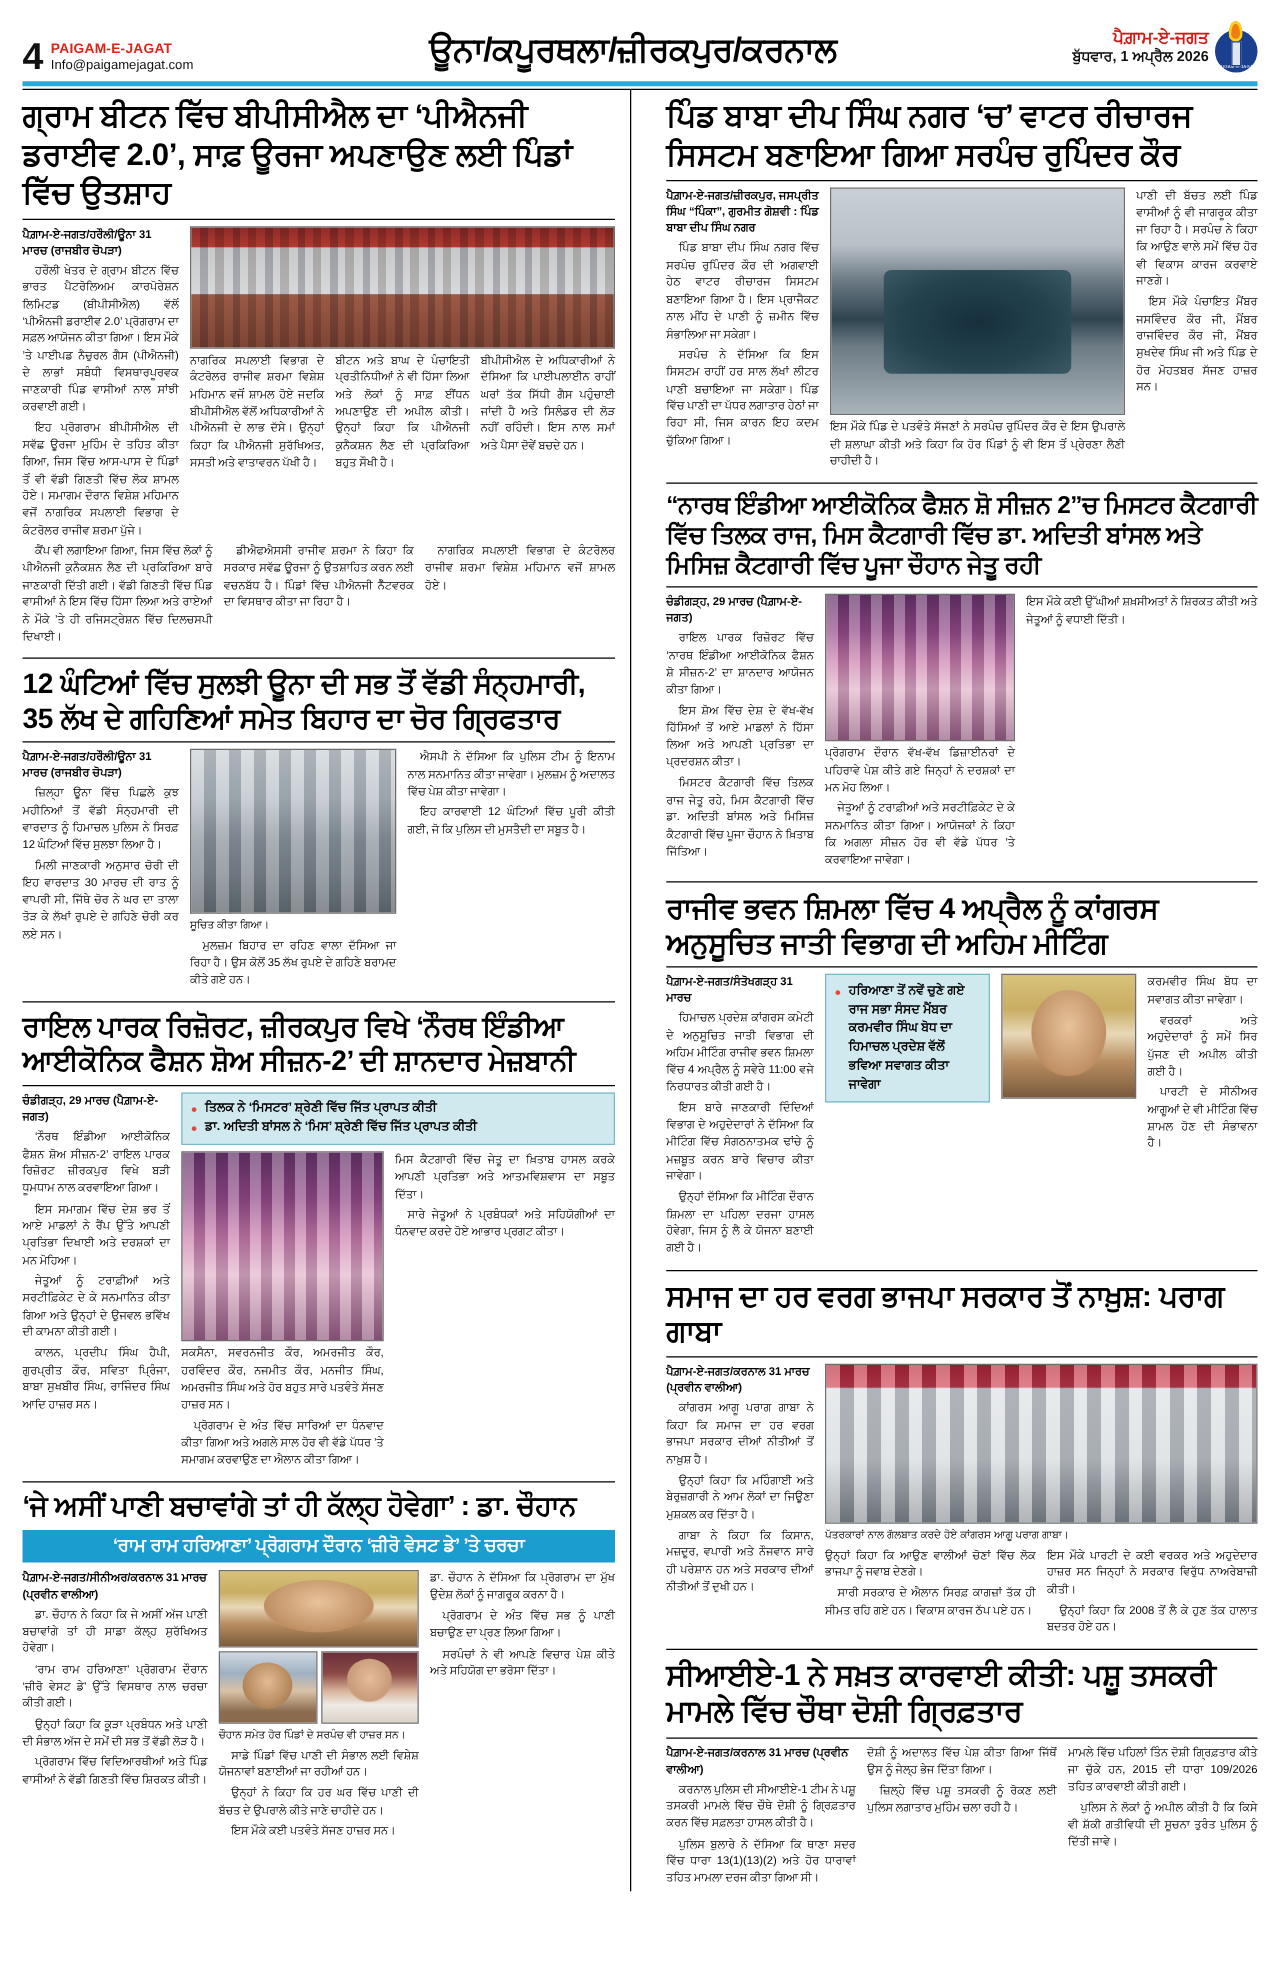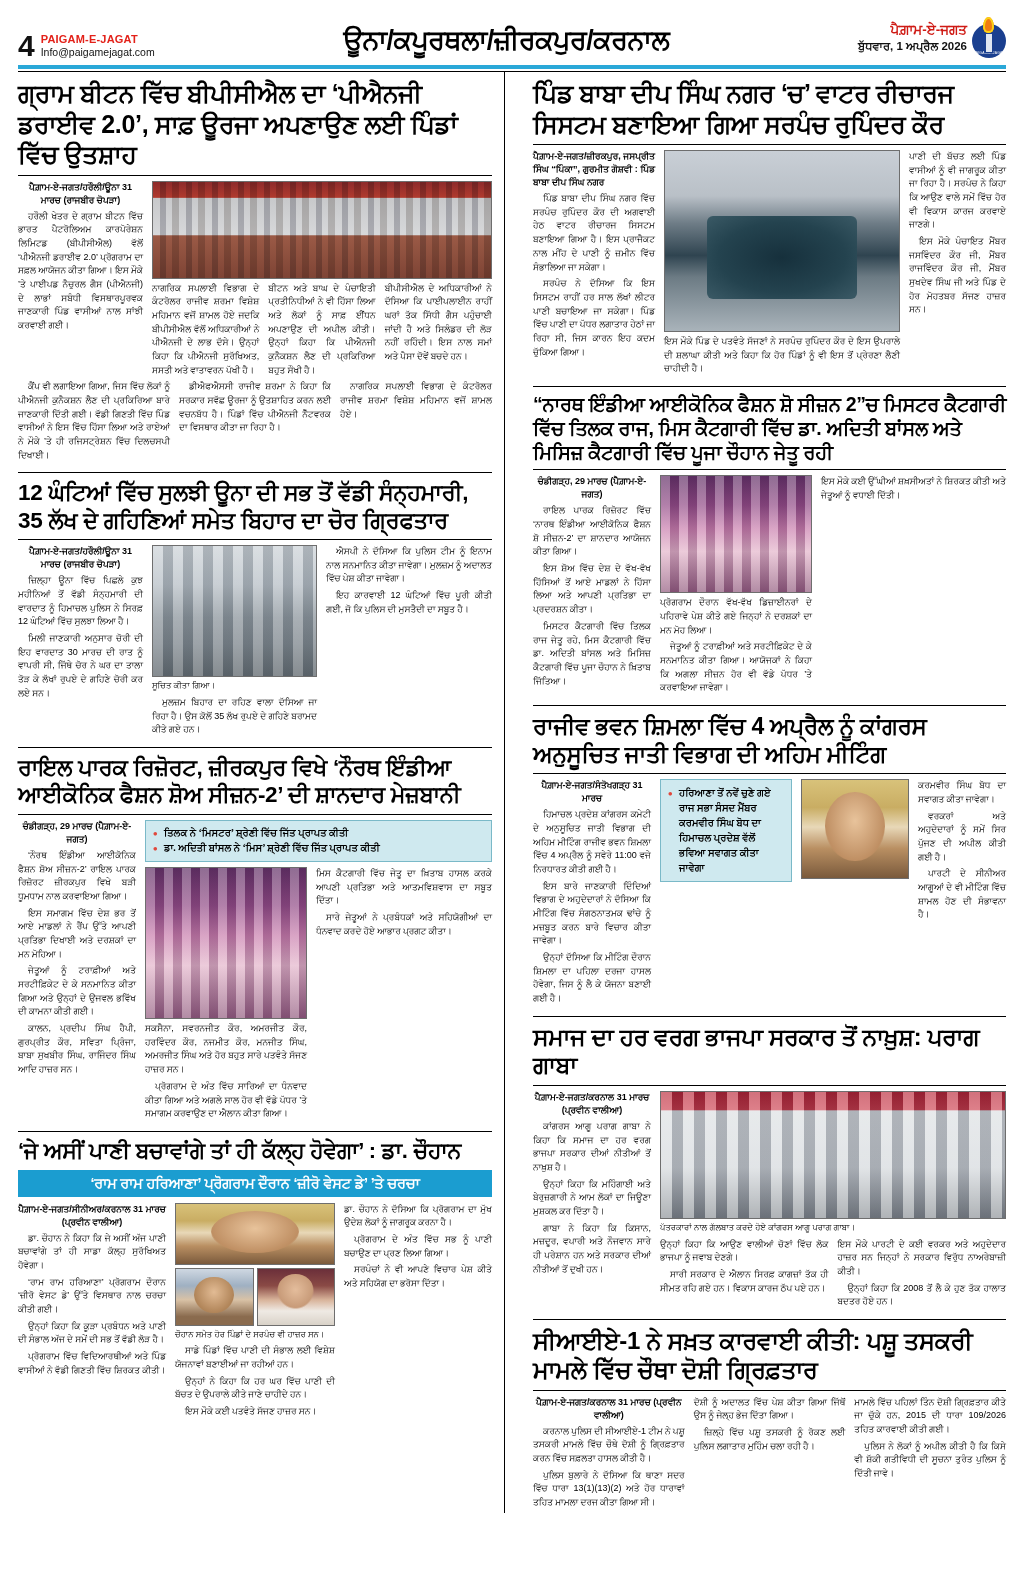--- a/index.html
+++ b/index.html
@@ -60,21 +60,21 @@
   h1.hl {
     font-size: 25px; font-weight: bold; line-height: 1.22;
     margin: 6px 0 5px 0; letter-spacing: -0.3px;
   }
   h1.hl.sm { font-size: 22.5px; }
   h1.hl.quote { font-size: 22px; }
   .hl-rule { height: 1px; background: #000; margin: 3px 0 5px 0; }
 
   
   .byline {
-    text-align: center; font-size: 9px; font-weight: bold;
+    font-size: 9px; font-weight: bold;
     line-height: 1.45; margin-bottom: 3px;
   }
   p.bt {
     font-size: 9px; line-height: 1.52; text-align: justify;
     margin: 0 0 3px 0; text-indent: 10px;
     hyphens: auto; word-spacing: -0.3px;
   }
   p.bt.noind { text-indent: 0; }
 
   
@@ -146,21 +146,21 @@
     content:""; position:absolute; left:24%; top:14%; width:52%; height:66%;
     background: radial-gradient(ellipse at 50% 42%, #e2bb94 0%, #b08458 70%, rgba(0,0,0,0) 76%);
     border-radius:50%;
   }
 
   
   .hlbox {
     background: #cfe9ef; border: 1px solid #7ab9c8;
     padding: 5px 7px; margin-bottom: 5px;
   }
-  .hlbox ul { margin: 0; padding: 0; list-style: none; font-family: Liberation Serif, serif; }
+  .hlbox ul { margin: 0; padding: 0; list-style: none; }
   .hlbox li {
     font-size: 10px; font-weight: bold; line-height: 1.42;
     padding-left: 11px; position: relative; margin-bottom: 1px;
   }
   .hlbox li::before {
     content: "•"; position: absolute; left: 0; top: -1px;
     color: #e0483c; font-size: 13px;
   }
   .hlbox.tall li { font-size: 10px; line-height: 1.5; }
 
@@ -213,20 +213,21 @@
 
     <div class="half">
 
       <h1 class="hl">ਗ੍ਰਾਮ ਬੀਟਨ ਵਿੱਚ ਬੀਪੀਸੀਐਲ ਦਾ ‘ਪੀਐਨਜੀ ਡਰਾਈਵ 2.0’, ਸਾਫ਼ ਊਰਜਾ ਅਪਣਾਉਣ ਲਈ ਪਿੰਡਾਂ ਵਿੱਚ ਉਤਸ਼ਾਹ</h1>
       <div class="hl-rule"></div>
       <div class="cols">
         <div class="col" style="flex:0 0 125px">
           <div class="byline">ਪੈਗ਼ਾਮ-ਏ-ਜਗਤ/ਹਰੌਲੀ/ਊਨਾ
 31 ਮਾਰਚ (ਰਾਜਬੀਰ ਚੋਪੜਾ)</div>
           <p class="bt">ਹਰੌਲੀ ਖੇਤਰ ਦੇ ਗ੍ਰਾਮ ਬੀਟਨ ਵਿੱਚ ਭਾਰਤ ਪੈਟਰੋਲਿਅਮ ਕਾਰਪੋਰੇਸ਼ਨ ਲਿਮਿਟਡ (ਬੀਪੀਸੀਐਲ) ਵੱਲੋਂ ‘ਪੀਐਨਜੀ ਡਰਾਈਵ 2.0’ ਪ੍ਰੋਗਰਾਮ ਦਾ ਸਫ਼ਲ ਆਯੋਜਨ ਕੀਤਾ ਗਿਆ। ਇਸ ਮੌਕੇ ’ਤੇ ਪਾਈਪਡ ਨੈਚੁਰਲ ਗੈਸ (ਪੀਐਨਜੀ) ਦੇ ਲਾਭਾਂ ਸਬੰਧੀ ਵਿਸਥਾਰਪੂਰਵਕ ਜਾਣਕਾਰੀ ਪਿੰਡ ਵਾਸੀਆਂ ਨਾਲ ਸਾਂਝੀ ਕਰਵਾਈ ਗਈ।</p>
+          <p class="bt">ਇਹ ਪ੍ਰੋਗਰਾਮ ਬੀਪੀਸੀਐਲ ਦੀ ਸਵੱਛ ਊਰਜਾ ਮੁਹਿੰਮ ਦੇ ਤਹਿਤ ਕੀਤਾ ਗਿਆ, ਜਿਸ ਵਿੱਚ ਆਸ-ਪਾਸ ਦੇ ਪਿੰਡਾਂ ਤੋਂ ਵੀ ਵੱਡੀ ਗਿਣਤੀ ਵਿੱਚ ਲੋਕ ਸ਼ਾਮਲ ਹੋਏ। ਸਮਾਗਮ ਦੌਰਾਨ ਵਿਸ਼ੇਸ਼ ਮਹਿਮਾਨ ਵਜੋਂ ਨਾਗਰਿਕ ਸਪਲਾਈ ਵਿਭਾਗ ਦੇ ਕੰਟਰੋਲਰ ਰਾਜੀਵ ਸ਼ਰਮਾ ਪੁੱਜੇ।</p>
         </div>
         <div class="col" style="flex:1 1 auto">
           <div class="photo ph-group" style="height:98px"></div>
           <div class="cols" style="margin-top:3px">
             <div class="col">
                 <p class="bt noind">ਨਾਗਰਿਕ ਸਪਲਾਈ ਵਿਭਾਗ ਦੇ ਕੰਟਰੋਲਰ ਰਾਜੀਵ ਸ਼ਰਮਾ ਵਿਸ਼ੇਸ਼ ਮਹਿਮਾਨ ਵਜੋਂ ਸ਼ਾਮਲ ਹੋਏ ਜਦਕਿ ਬੀਪੀਸੀਐਲ ਵੱਲੋਂ ਅਧਿਕਾਰੀਆਂ ਨੇ ਪੀਐਨਜੀ ਦੇ ਲਾਭ ਦੱਸੇ। ਉਨ੍ਹਾਂ ਕਿਹਾ ਕਿ ਪੀਐਨਜੀ ਸੁਰੱਖਿਅਤ, ਸਸਤੀ ਅਤੇ ਵਾਤਾਵਰਨ ਪੱਖੀ ਹੈ।</p>
               </div>
             <div class="col">
                 <p class="bt noind">ਬੀਟਨ ਅਤੇ ਬਾਘ ਦੇ ਪੰਚਾਇਤੀ ਪ੍ਰਤੀਨਿਧੀਆਂ ਨੇ ਵੀ ਹਿੱਸਾ ਲਿਆ ਅਤੇ ਲੋਕਾਂ ਨੂੰ ਸਾਫ਼ ਈਂਧਨ ਅਪਣਾਉਣ ਦੀ ਅਪੀਲ ਕੀਤੀ। ਉਨ੍ਹਾਂ ਕਿਹਾ ਕਿ ਪੀਐਨਜੀ ਕੁਨੈਕਸ਼ਨ ਲੈਣ ਦੀ ਪ੍ਰਕਿਰਿਆ ਬਹੁਤ ਸੌਖੀ ਹੈ।</p>
               </div>

